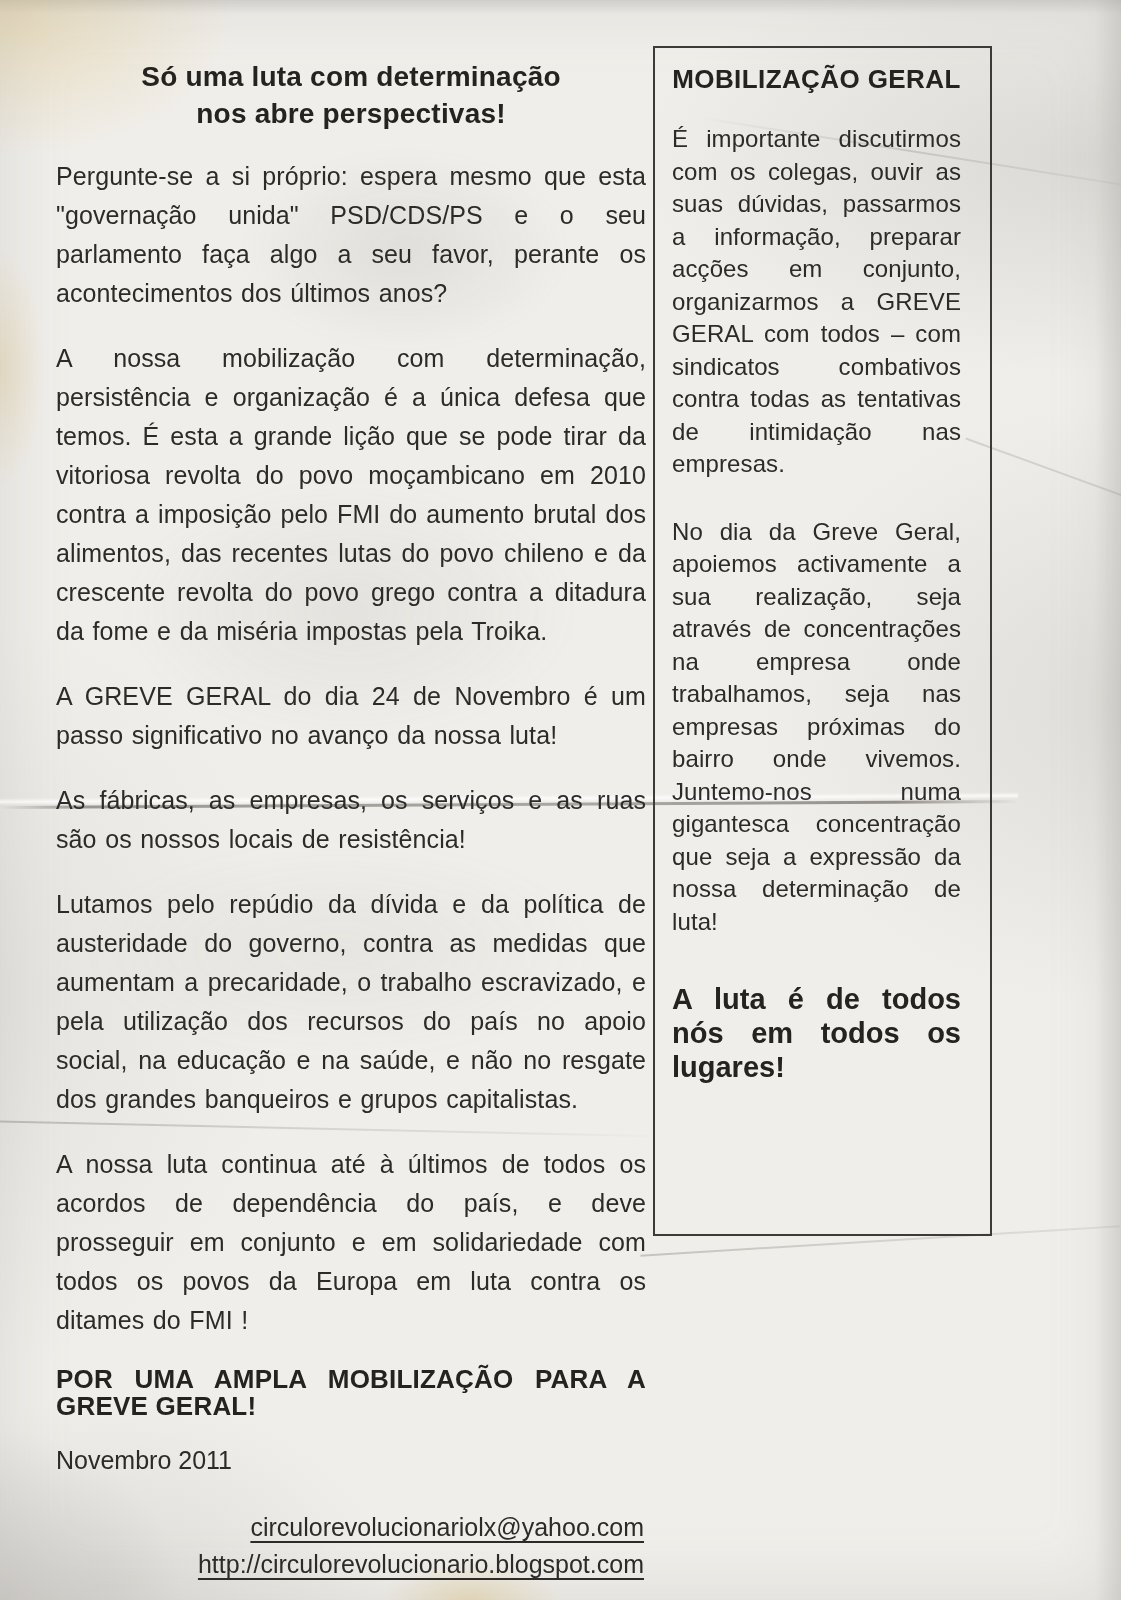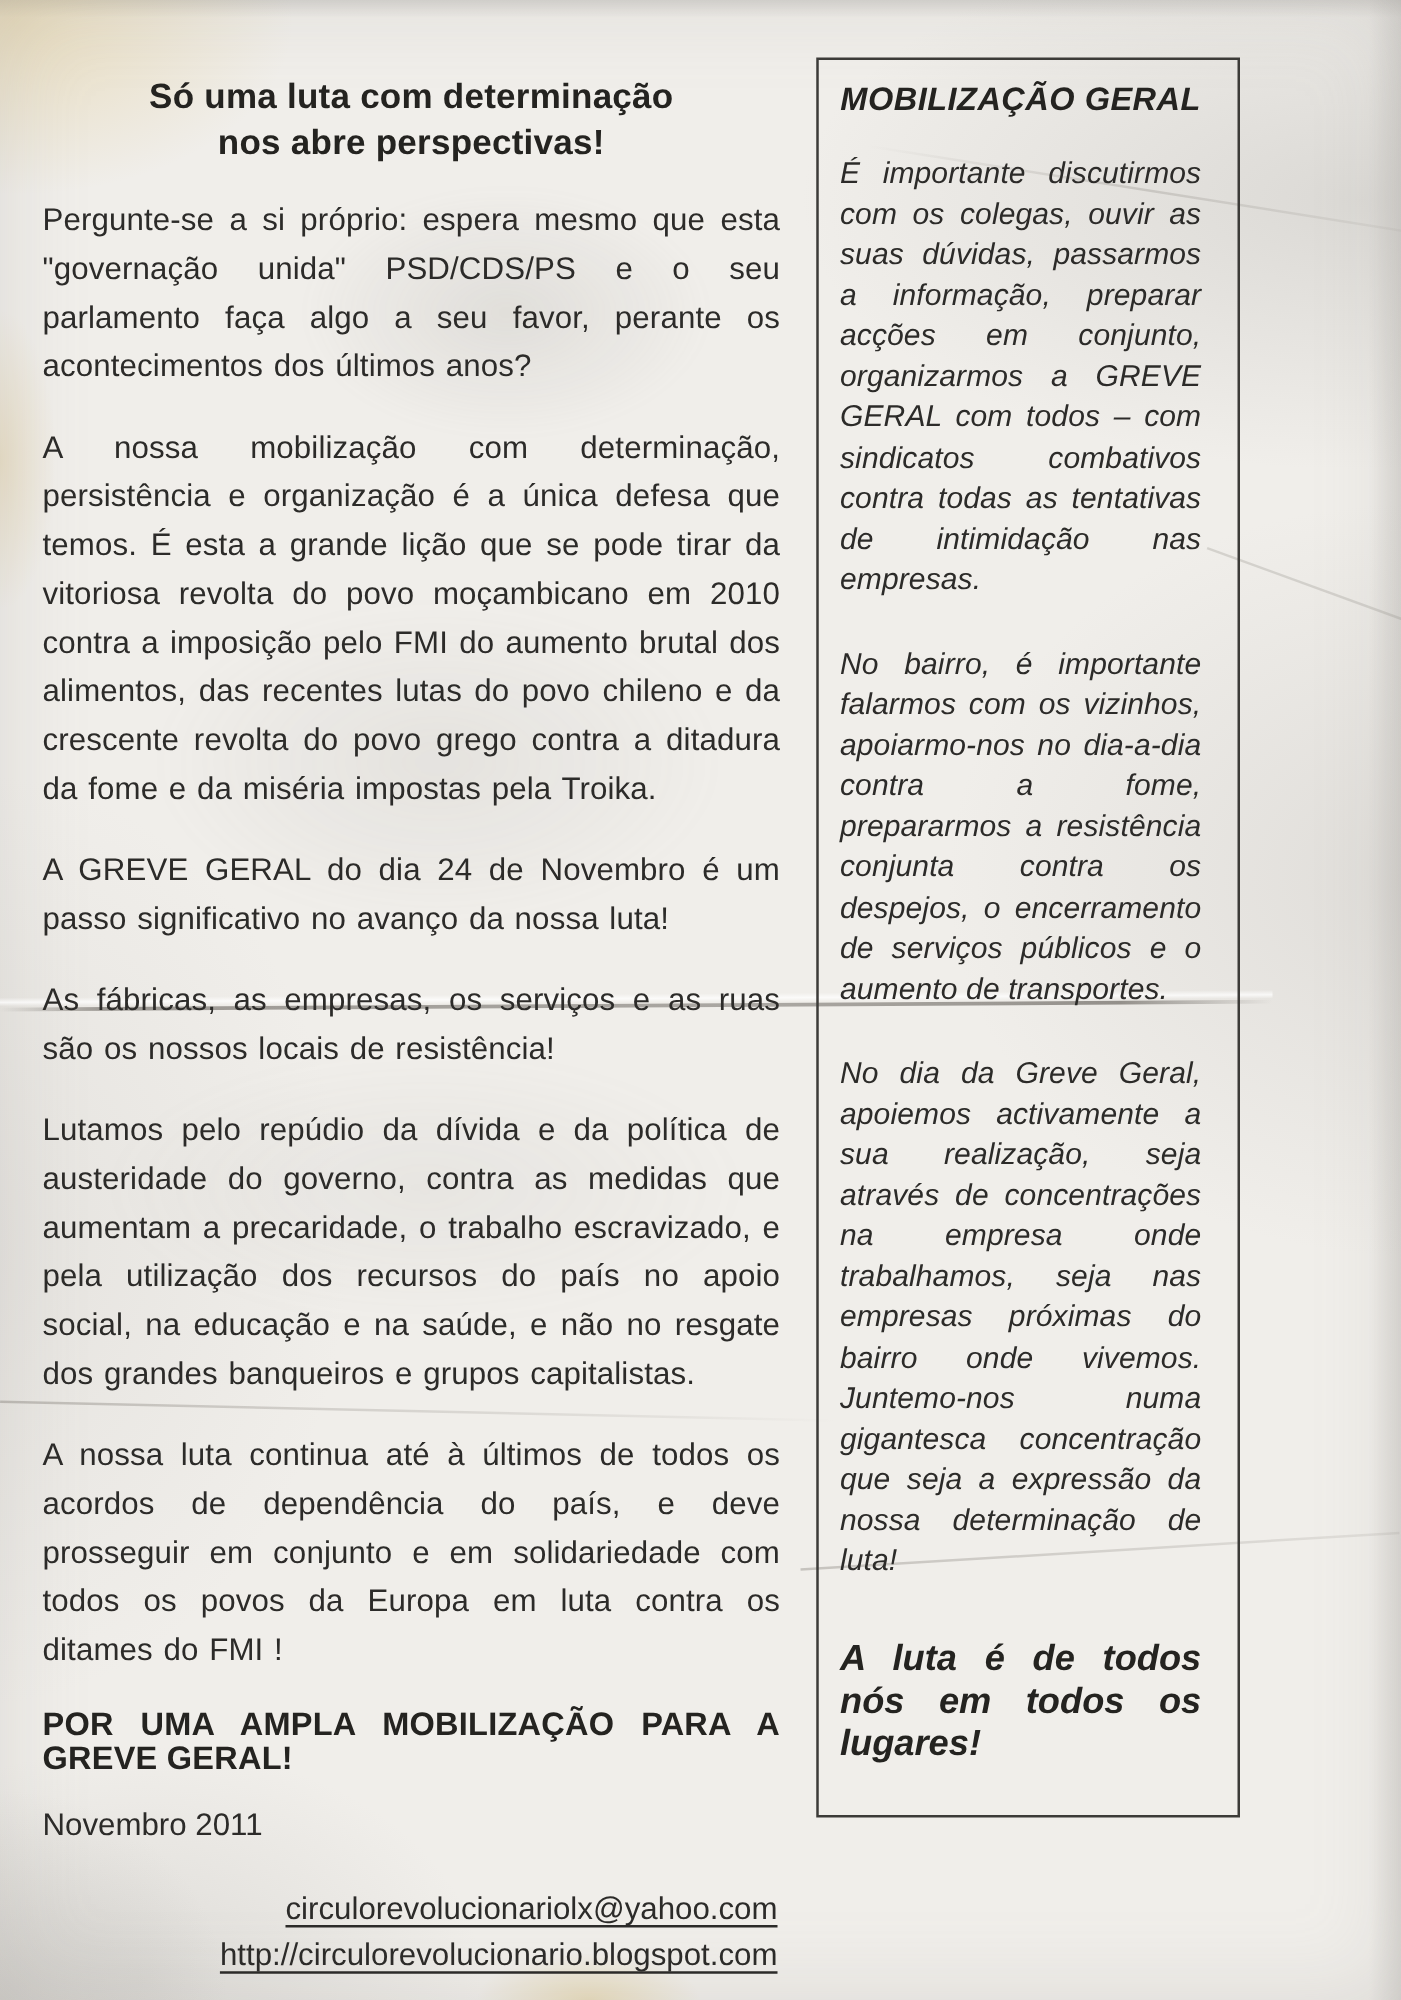--- a/index.html
+++ b/index.html
@@ -23,21 +23,21 @@
       radial-gradient(120px 50px at 42% 100%, rgba(216,186,104,0.35), transparent 75%),
       linear-gradient(to bottom, rgba(170,168,164,0.35), rgba(170,168,164,0) 14px),
       linear-gradient(to left, rgba(170,168,164,0.30), rgba(170,168,164,0) 26px),
       #f0eeea;
     box-shadow: inset 0 0 70px rgba(150,147,142,0.22);
   }
 
   
   .left-col {
     position: absolute;
-    left: 34px;
+    left: 56px;
     top: 58px;
     width: 590px;
   }
   .doc-title {
     font-size: 28px;
     line-height: 37px;
     font-weight: bold;
     text-align: center;
     letter-spacing: 0.2px;
     margin-bottom: 25px;
@@ -76,24 +76,23 @@
     text-decoration-thickness: 2px;
     text-underline-offset: 5px;
   }
 
   
   .side-box {
     position: absolute;
     left: 653px;
     top: 46px;
     width: 339px;
-    height: 1408px;
+    height: 1190px;
     border: 2px solid #3c3b38;
     padding: 16px 29px 0 17px;
-    font-style: italic;
   }
   .box-heading {
     font-size: 26px;
     font-weight: bold;
     text-align: center;
     letter-spacing: 0.4px;
     margin-bottom: 28px;
     color: #242320;
   }
   .side-box p.box-par {
@@ -201,18 +200,17 @@
 
     <div class="contact-block">
       <span class="contact-line">circulorevolucionariolx@yahoo.com</span><br>
       <span class="contact-line">http://circulorevolucionario.blogspot.com</span>
     </div>
   </div>
 
   <div class="side-box">
     <div class="box-heading">MOBILIZAÇÃO GERAL</div>
     <p class="box-par">É importante discutirmos com os colegas, ouvir as suas dúvidas, passarmos a informação, preparar acções em conjunto, organizarmos a GREVE GERAL com todos – com sindicatos combativos contra todas as tentativas de intimidação nas empresas.</p>
-    <p class="box-par">No bairro, é importante falarmos com os vizinhos, apoiarmo-nos no dia-a-dia contra a fome, prepararmos a resistência conjunta contra os despejos, o encerramento de serviços públicos e o aumento de transportes.</p>
     <p class="box-par">No dia da Greve Geral, apoiemos activamente a sua realização, seja através de concentrações na empresa onde trabalhamos, seja nas empresas próximas do bairro onde vivemos. Juntemo-nos numa gigantesca concentração que seja a expressão da nossa determinação de luta!</p>
     <div class="box-closing">A luta é de todos nós em todos os lugares!</div>
   </div>
 
 </div>
 
 </body></html>

